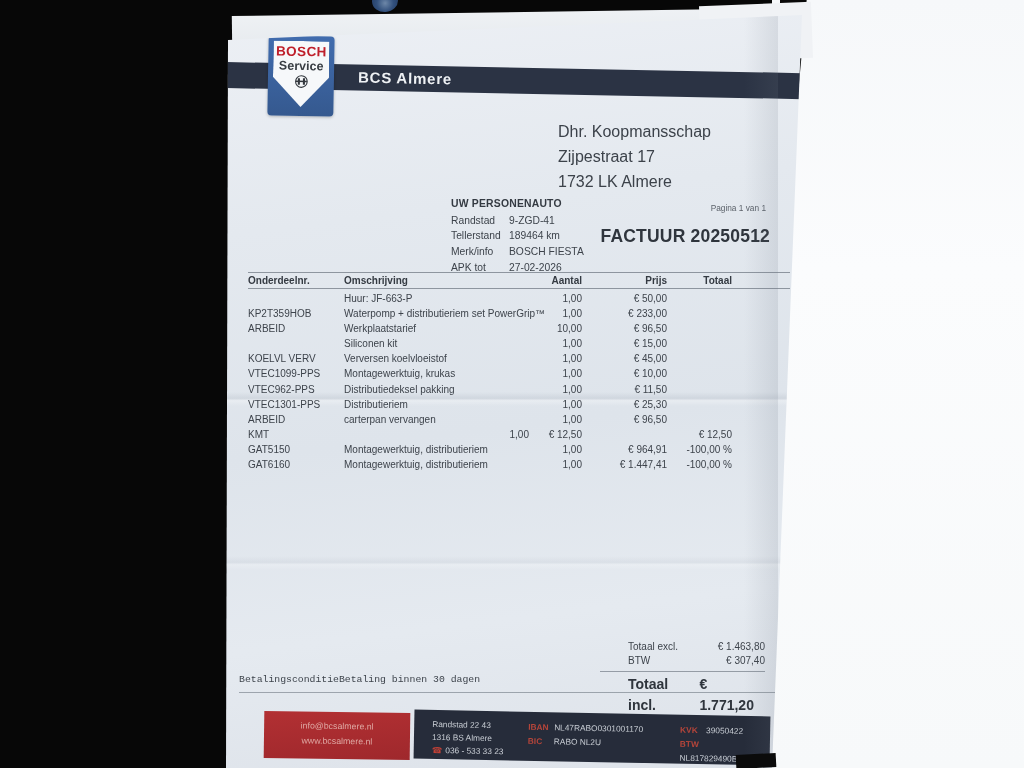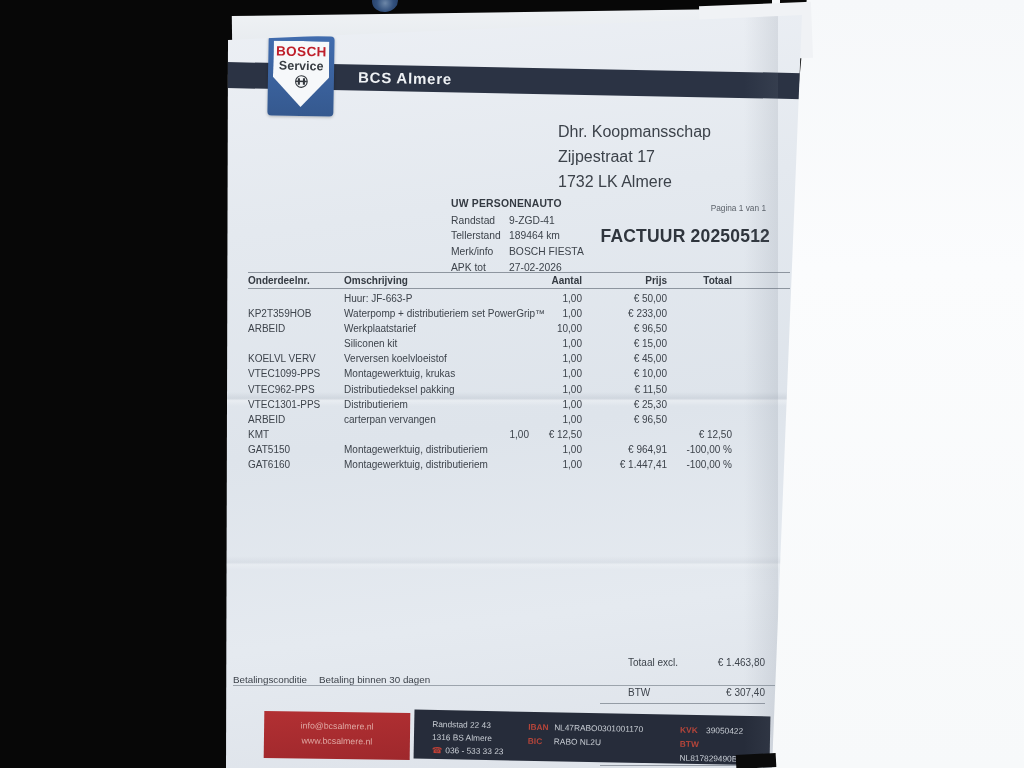--- a/index.html
+++ b/index.html
@@ -80,29 +80,29 @@
   .tr{display:grid;grid-template-columns:88px 185px 45px 77px 57px 90px;align-items:start;gap:8px;}
   .items .thead{font-weight:bold;font-size:10px;color:#343a42;padding:2px 0 2px 0;
     border-bottom:1px solid rgba(72,82,94,.55);}
   .items .tbody{padding-top:2px;font-size:10px;}
   .tbody .tr{line-height:1.51;}
   .td.num,.th.num{text-align:right;}
   .td.desc{white-space:pre;}
 
   
   .totals{position:absolute;left:22px;top:640px;width:517px;font-size:10px;}
-  .t-row{display:flex;line-height:1.38;margin-top:16px;}
+  .t-row{display:flex;line-height:1.38;}
   .t-row .t-label{margin-left:380px;}
   .t-row .t-value{margin-left:auto;}
   .t-rule{border-top:1px solid rgba(72,82,94,.5);margin:3px 0 2px 352px;}
   .t-row.grand{font-size:14px;font-weight:bold;color:#2f353d;line-height:1.5;}
 
   
-  .payment{position:absolute;left:7px;top:674px;width:542px;display:flex;font-size:9.8px;
-    border-bottom:1px solid rgba(72,82,94,.45);}
+  .payment{position:absolute;left:13px;top:674px;width:542px;display:flex;font-size:9.8px;
+    padding-bottom:7px;border-bottom:1px solid rgba(72,82,94,.45);font-family:Liberation Mono, monospace;}
   .payment .k{flex:0 0 86px;}
 
   
   .footer-red{position:absolute;left:38px;top:712px;width:146px;height:47px;
     background:linear-gradient(175deg,#b23033,#9f282c);transform:rotate(.8deg);
     text-align:center;padding-top:7px;box-sizing:border-box;
     font-size:8.8px;line-height:1.75;color:#dfa9a4;}
   .footer-navy{position:absolute;left:188px;top:713px;width:356px;height:49px;
     background:#262c3a;transform:rotate(1.1deg);box-sizing:border-box;
     display:flex;padding:8px 8px 0 18px;font-size:8.3px;color:#c9ced5;}

